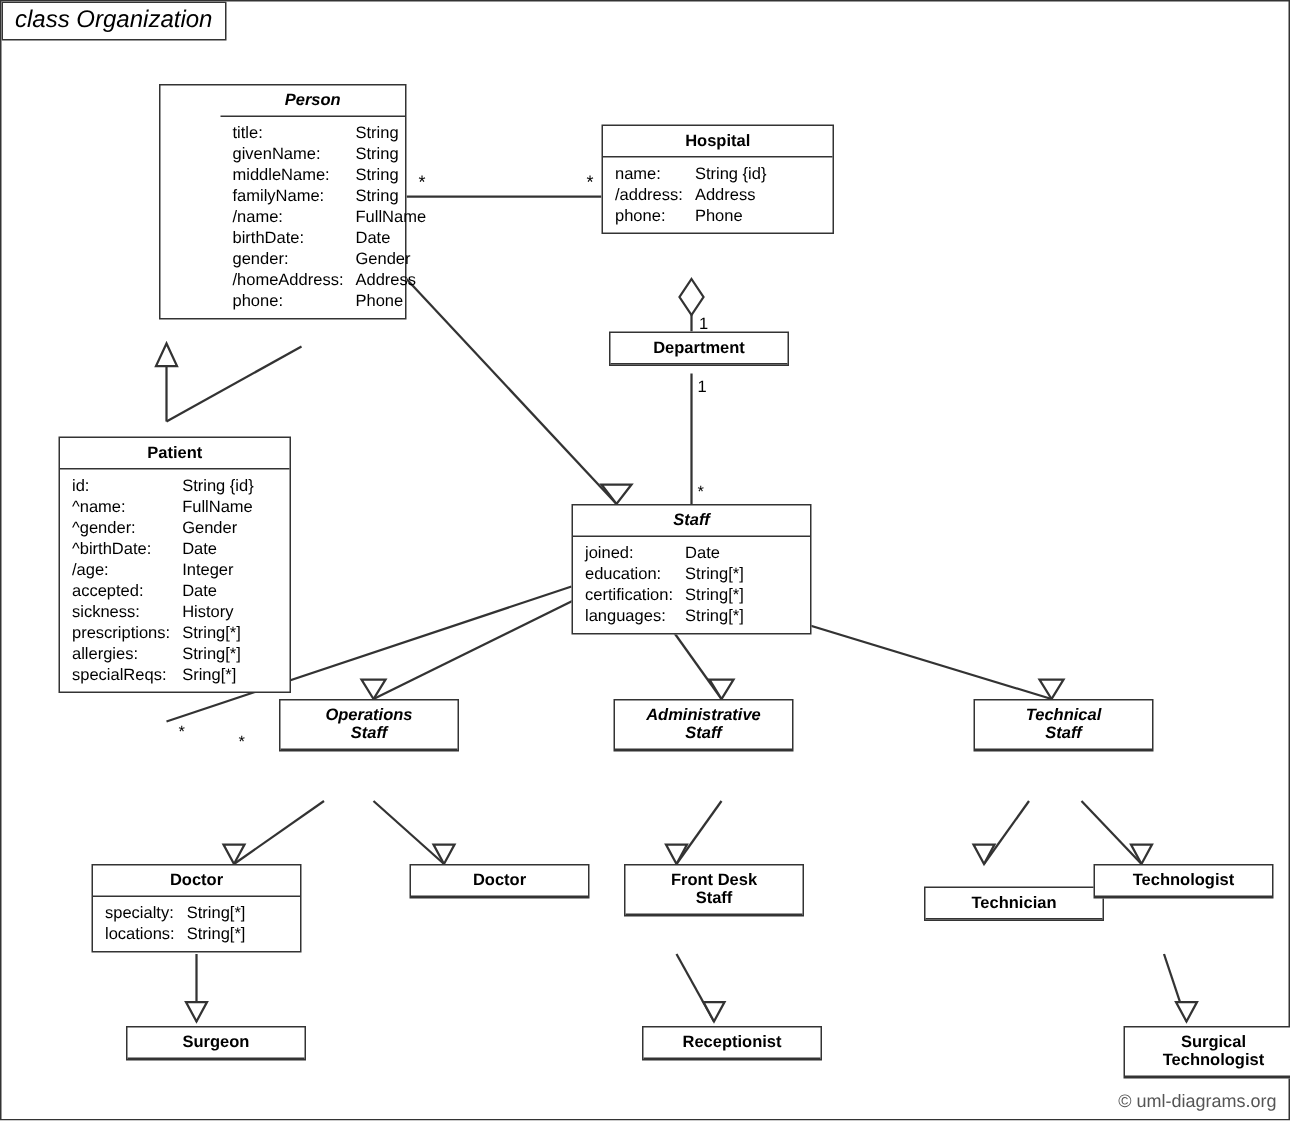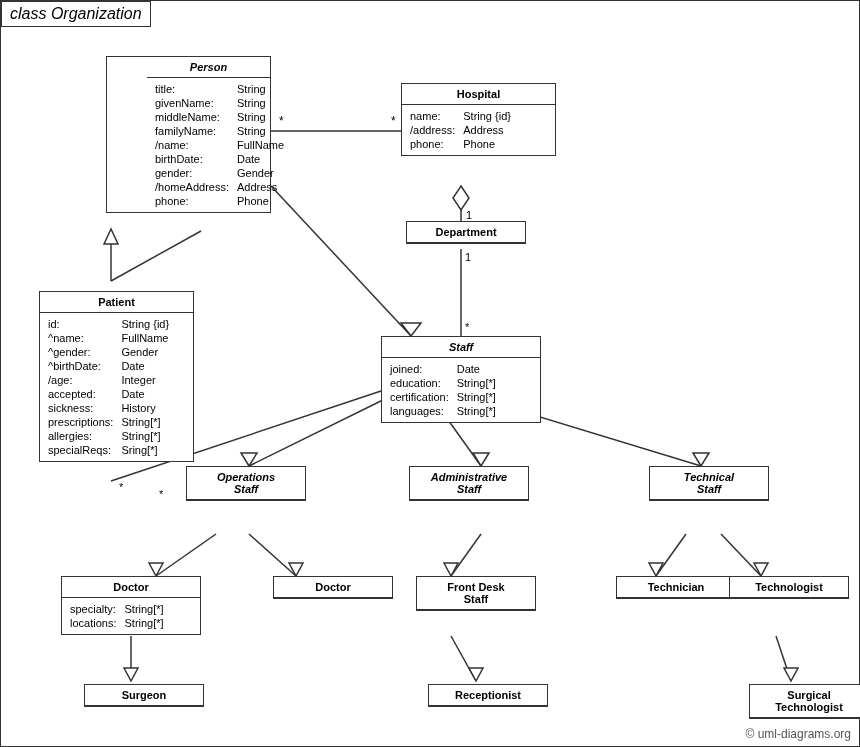--- a/index.html
+++ b/index.html
@@ -319,21 +319,21 @@
   </div>
 
   <div class="uml-class" style="left:272px; top:575px; width:80px;">
     <div class="class-header normal">Doctor</div>
   </div>
 
   <div class="uml-class" style="left:415px; top:575px; width:100px;">
     <div class="class-header normal">Front Desk<br>Staff</div>
   </div>
 
-  <div class="uml-class" style="left:615px; top:575px; width:90px;">
+  <div class="uml-class" style="left:615px; top:590px; width:90px;">
     <div class="class-header normal">Technician</div>
   </div>
 
   <div class="uml-class" style="left:728px; top:575px; width:95px;">
     <div class="class-header normal">Technologist</div>
   </div>
 
   <div class="uml-class" style="left:83px; top:683px; width:90px;">
     <div class="class-header normal">Surgeon</div>
   </div>

